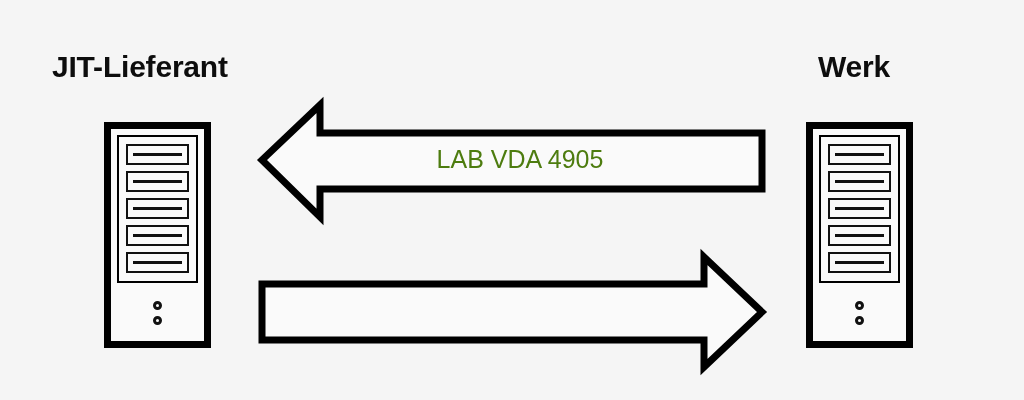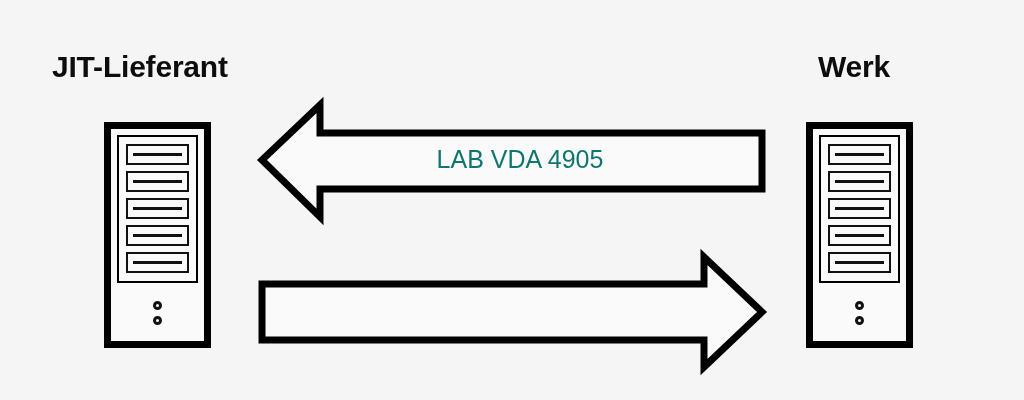--- a/index.html
+++ b/index.html
@@ -98,21 +98,21 @@
   }
   .arrow-shape {
     fill: #fafafa;
     stroke: #000;
     stroke-width: 7;
     stroke-linejoin: miter;
   }
   .flow-text {
     position: absolute;
     font-size: 25px;
-    color: #0f766e;
+    color: #4d7c0f;
     white-space: nowrap;
     line-height: 1;
     text-align: center;
   }
   #flow-label-top    { left: 310px; top: 147px; width: 420px; }
   #flow-label-bottom { left: 290px; top: 298px; width: 420px; }
 </style>
 </head>
 <body>
 

